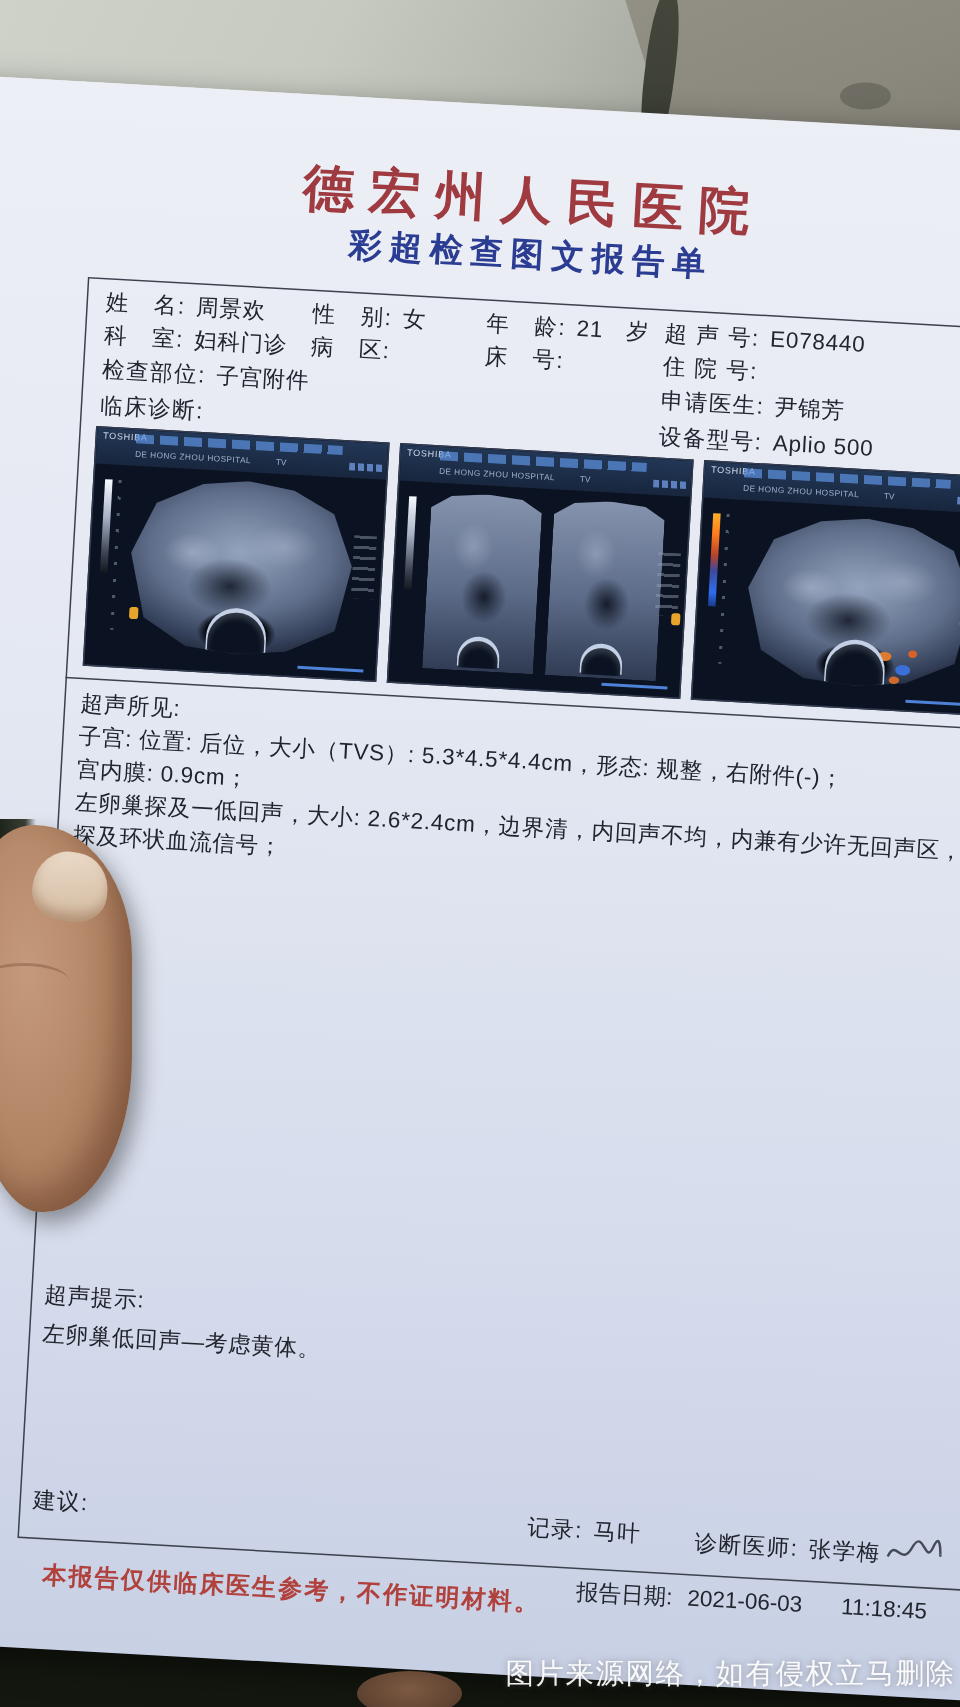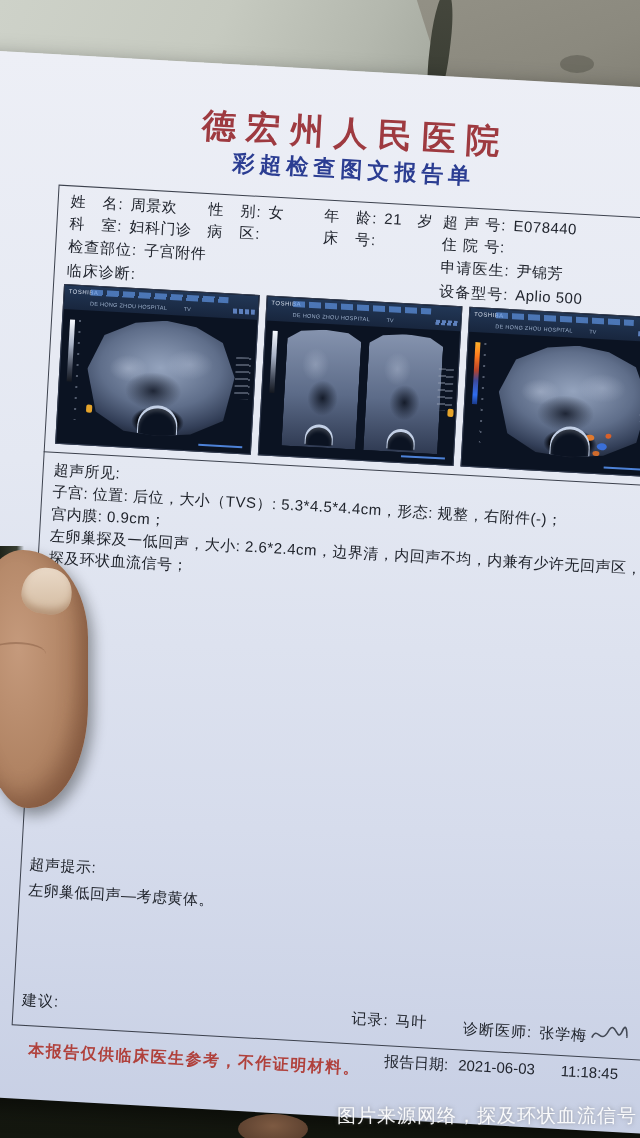--- a/index.html
+++ b/index.html
@@ -246,15 +246,15 @@
       <span>报告日期:</span><span class="d">2021-06-03</span><span class="t">11:18:45</span>
     </div>
   </div>
 
   <div class="thumb-shadow"></div>
   <div class="thumb">
     <div class="thumb-nail"></div>
     <div class="thumb-crease"></div>
   </div>
 
-  <div class="watermark">图片来源网络，探及环状血流信号</div>
+  <div class="watermark">图片来源网络，如有侵权立马删除</div>
 
 </div>
 
 </body></html>

